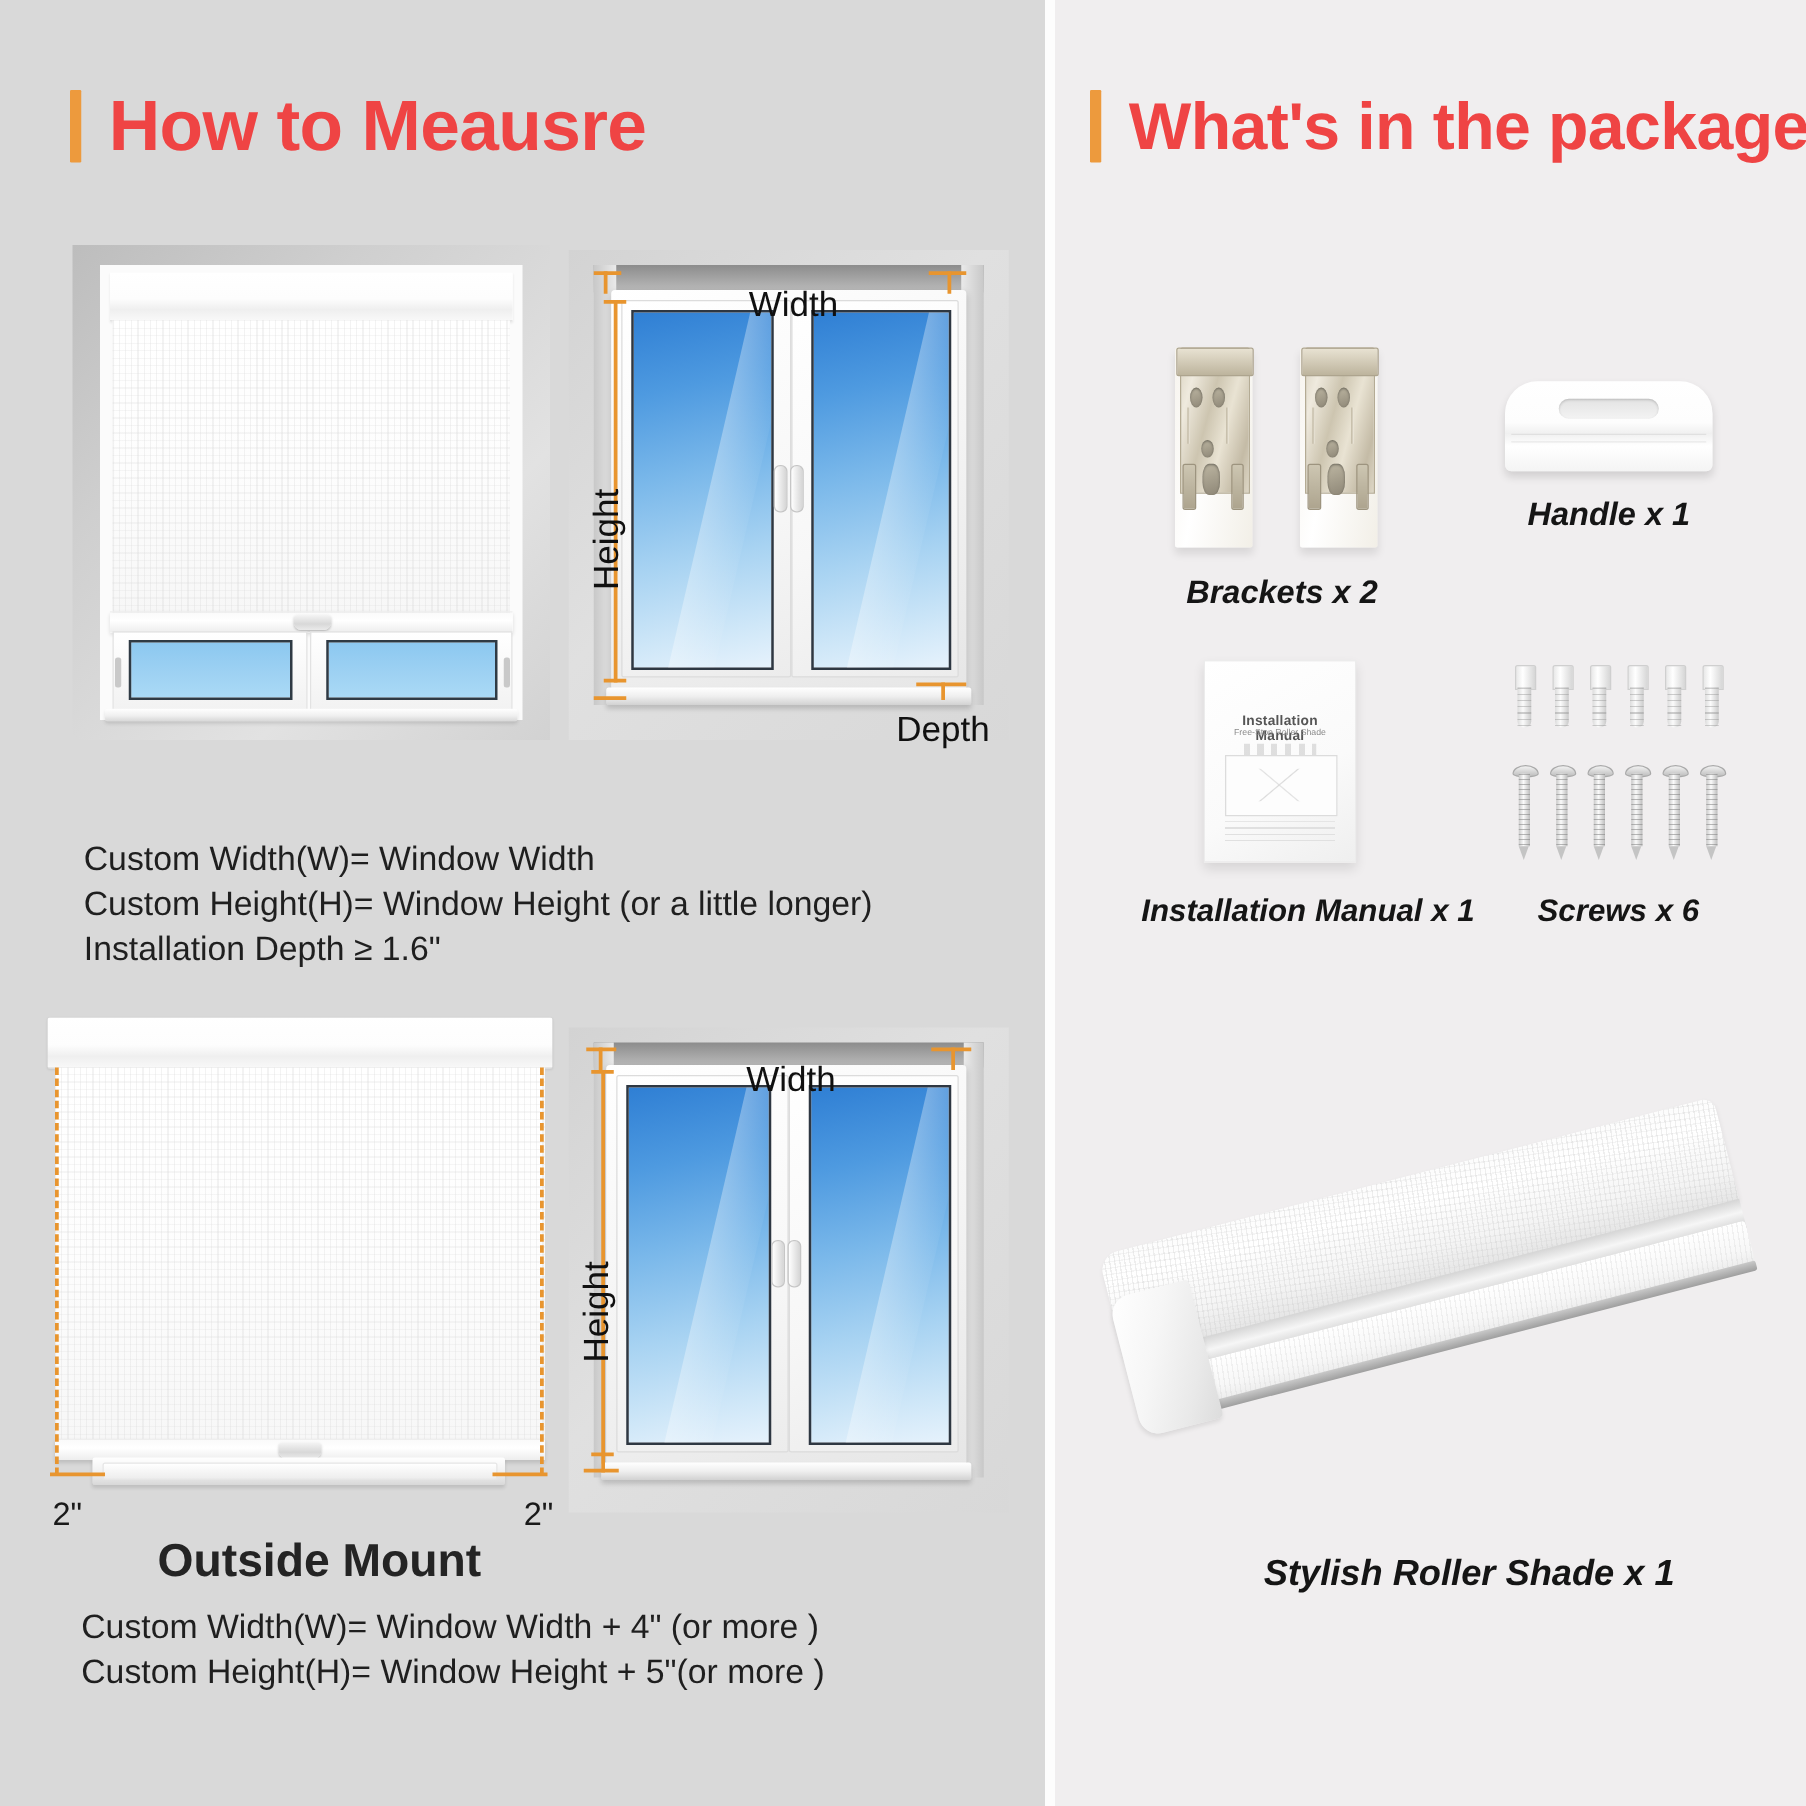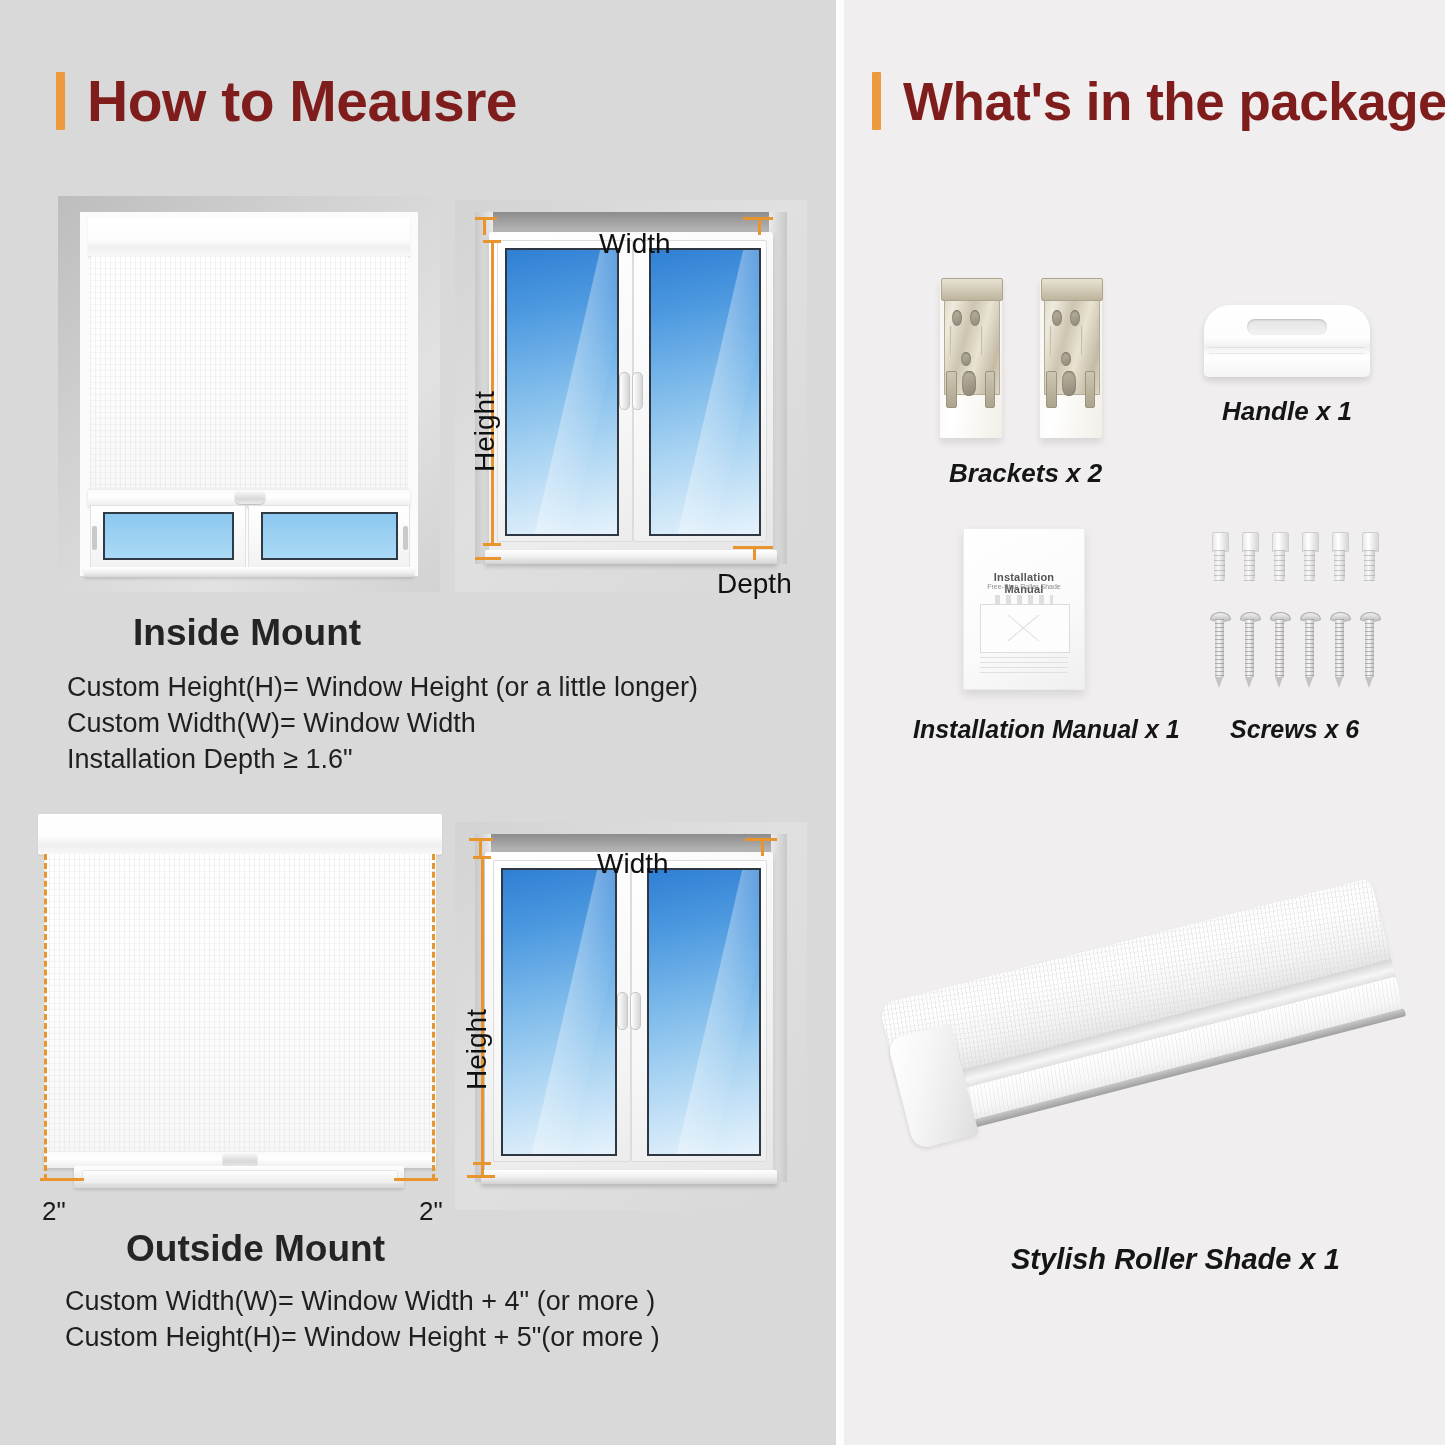--- a/index.html
+++ b/index.html
@@ -12,21 +12,21 @@
   .page{position:relative;width:1445px;height:1445px;}
 
   
   .panel-left{position:absolute;left:0;top:0;width:836px;height:1445px;background:#d9d9d9;}
   .panel-divider{position:absolute;left:836px;top:0;width:8px;height:1445px;background:#fdfdfd;}
   .panel-right{position:absolute;left:844px;top:0;width:601px;height:1445px;background:#f0eeef;}
 
   
   .heading{position:absolute;display:flex;align-items:center;}
   .heading .bar{width:9px;height:58px;background:#ed9a3d;margin-right:22px;flex:none;border-radius:1px;}
-  .heading .txt{font-size:57px;font-weight:bold;color:#7f1d1d;letter-spacing:-.5px;white-space:nowrap;line-height:1;}
+  .heading .txt{font-size:57px;font-weight:bold;color:#ef4444;letter-spacing:-.5px;white-space:nowrap;line-height:1;}
   #h-left{left:56px;top:72px;}
   #h-right{left:872px;top:72px;}
   #h-right .txt{font-size:53px;}
 
   
   .mount-title{position:absolute;font-size:37px;font-weight:bold;color:#242424;}
   .mount-lines{position:absolute;font-size:27px;color:#1f1f1f;line-height:1.33;}
   .mount-lines div{white-space:nowrap;}
 
   
@@ -229,24 +229,23 @@
     <div class="m-cap-h" style="left:20px;top:357px;width:26px;"></div>
 
     <div class="m-cap-h" style="left:278px;top:346px;width:40px;"></div>
     <div class="m-line-v" style="left:298px;top:346px;height:14px;"></div>
 
     <div class="wd-label" style="left:144px;top:28px;">Width</div>
     <div class="wd-label vert" style="left:14px;top:272px;">Height</div>
     <div class="wd-label" style="left:262px;top:368px;">Depth</div>
   </div>
 
-  <div class="mount-title" style="left:133px;top:612px;">Inside Mount</div>
   <div class="mount-lines" style="left:67px;top:670px;">
+    <div>Custom Width(W)= Window Width</div>
     <div>Custom Height(H)= Window Height (or a little longer)</div>
-    <div>Custom Width(W)= Window Width</div>
     <div>Installation Depth ≥ 1.6"</div>
   </div>
 
   <div class="shadebox" style="left:38px;top:810px;width:406px;height:382px;">
     <div style="position:absolute;inset:0;background:#d9d9d9;"></div>
 
     <div class="headrail" style="left:0px;top:4px;width:404px;height:40px;border-radius:2px;"></div>
 
     <div class="fabric" style="left:6px;top:44px;width:392px;height:300px;"></div>
 

